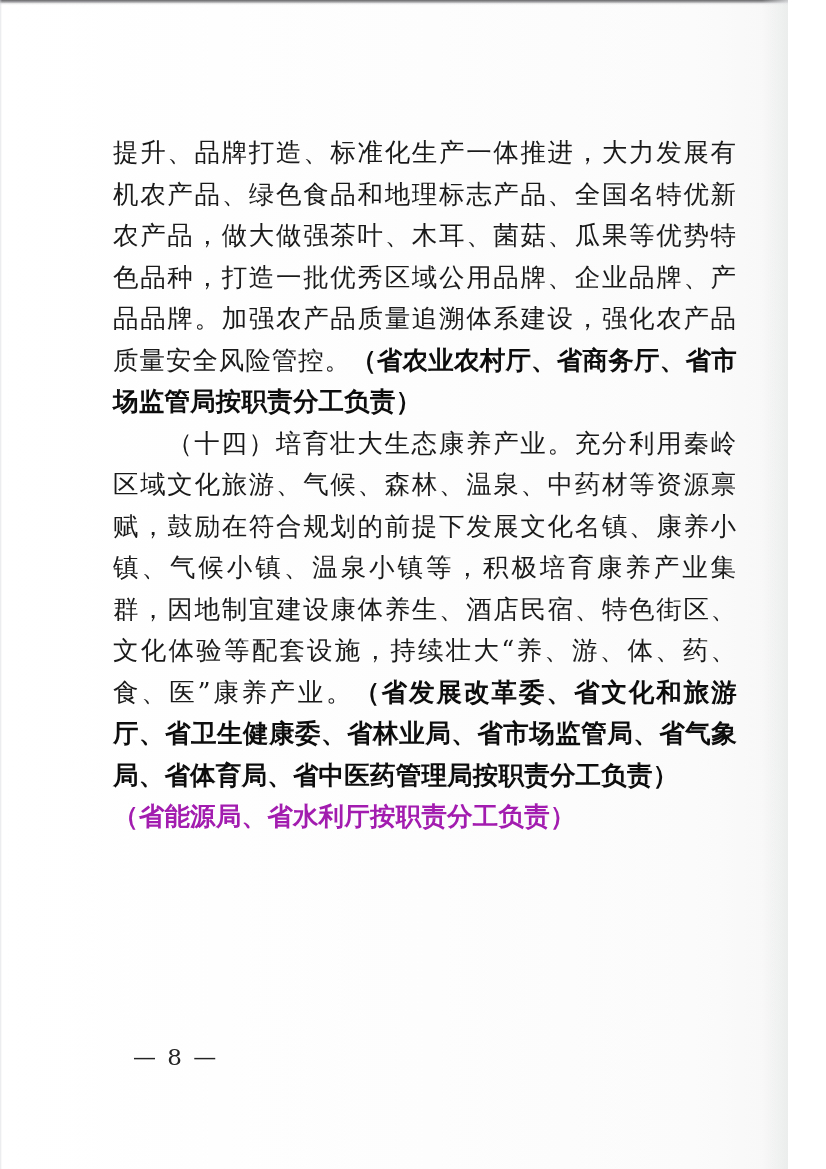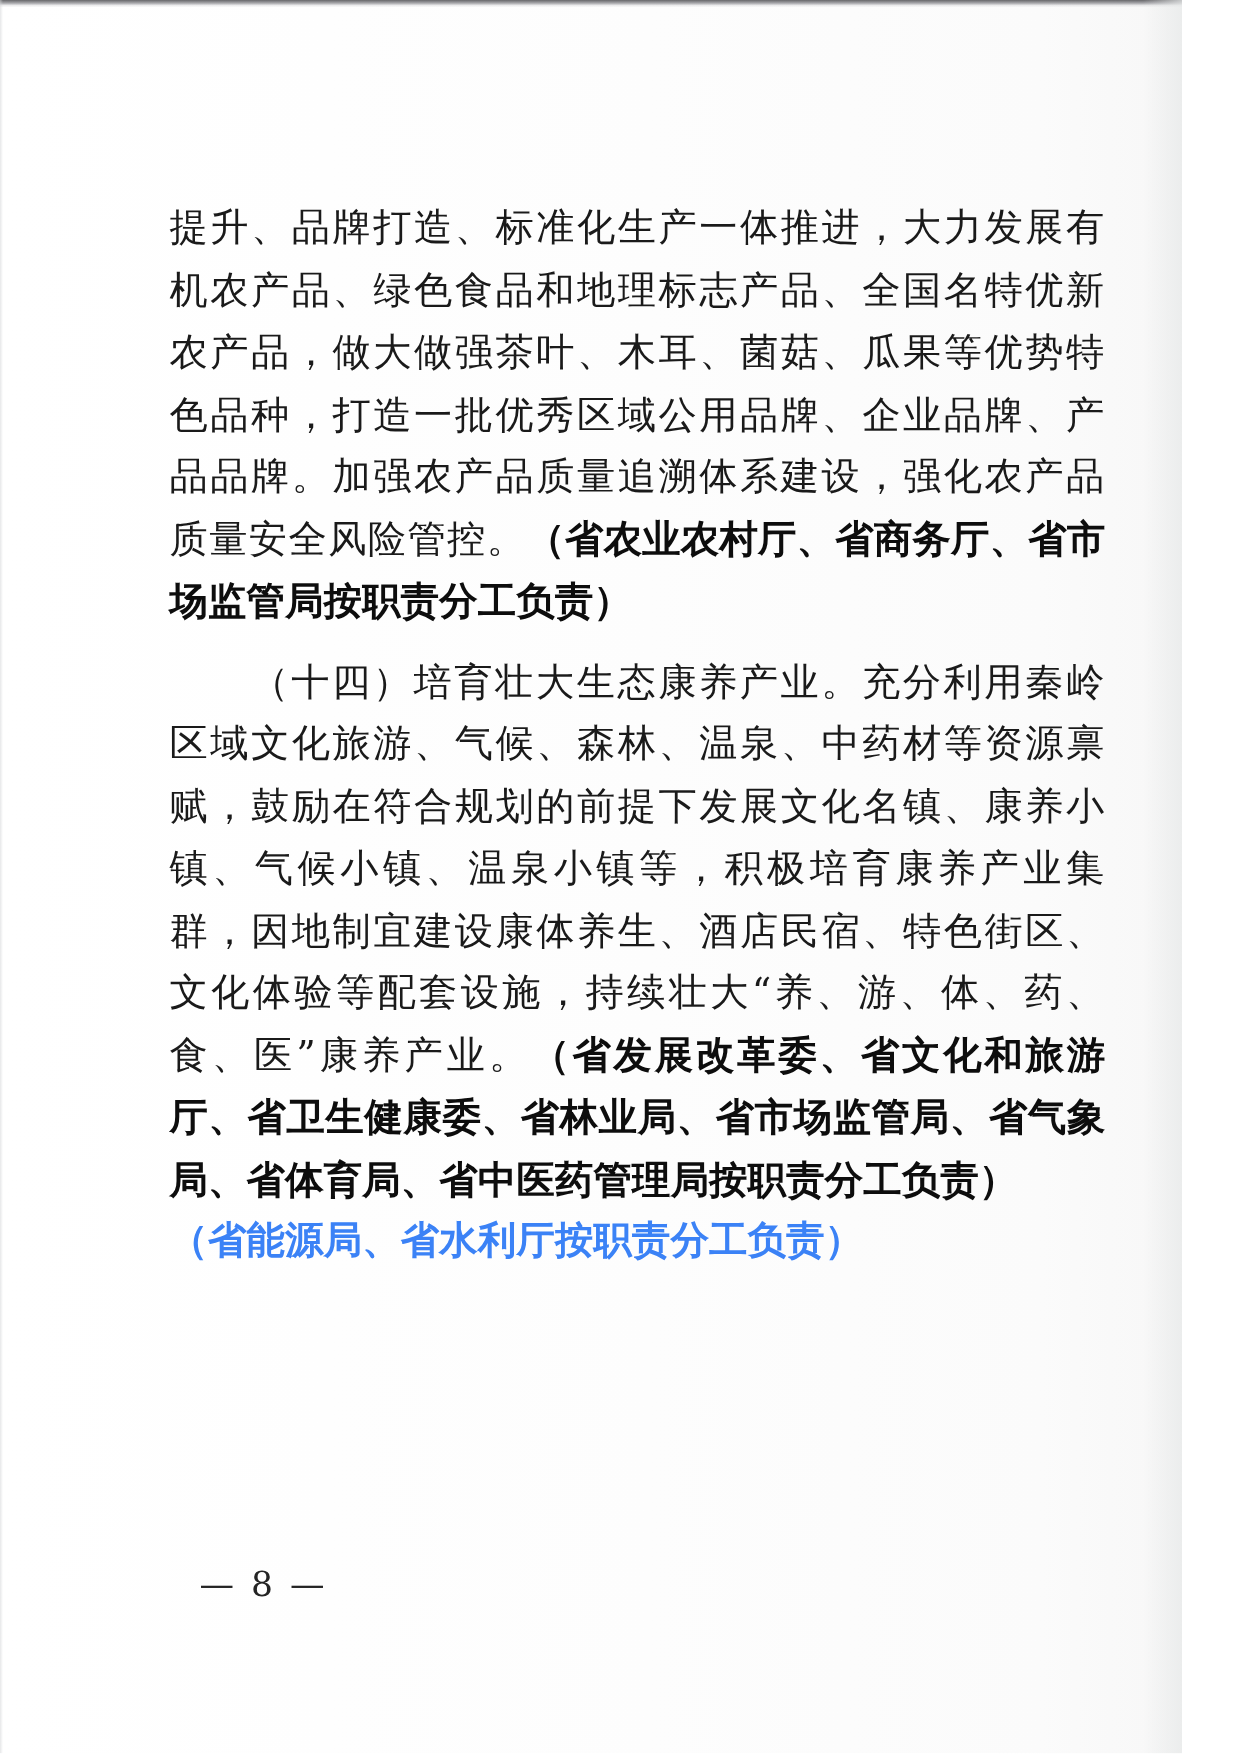--- a/index.html
+++ b/index.html
@@ -66,36 +66,36 @@
     text-align: justify;
     text-align-last: left;
     letter-spacing: 0.9px;
     font-family: "DejaVu Serif", "Liberation Serif", serif;
     font-weight: 400;
   }
   .para.indent {
     text-indent: 54px;
   }
   .para + .para {
-    margin-top: 12px;
+    margin-top: 0;
   }
   
   .agency {
     font-family: "DejaVu Sans", "Liberation Sans", sans-serif;
     font-weight: 700;
     letter-spacing: 0.2px;
     color: #0d0d0d;
   }
   .closing-line {
     margin: 0;
     font-size: 25.5px;
     line-height: 41.5px;
     letter-spacing: 0.2px;
-    color: #3b82f6;
-    font-family: Liberation Mono, monospace;
+    color: #a21caf;
+    font-family: Liberation Serif, serif;
     font-weight: 700;
   }
 
   .page-number {
     position: absolute;
     left: 133px;
     top: 1042px;
     font-size: 23px;
     line-height: 30px;
     color: #242424;

